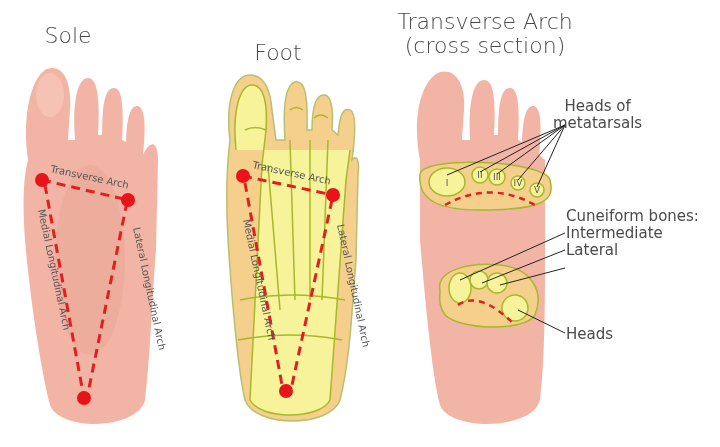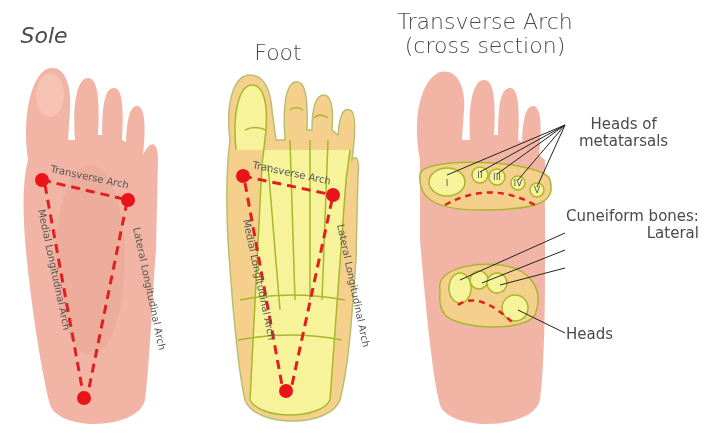--- a/index.html
+++ b/index.html
@@ -5,21 +5,21 @@
   html,body{margin:0;padding:0;background:#fff;}
   body{width:720px;height:447px;position:relative;overflow:hidden;font-family:"DejaVu Sans",sans-serif;}
   .title{position:absolute;color:#4a4a4a;font-size:22px;text-align:center;line-height:24px;font-weight:300;}
   .lbl{position:absolute;color:#4a4a4a;font-size:15px;line-height:17px;}
   svg{position:absolute;left:0;top:0;}
   .svgtxt{font-family:"DejaVu Sans",sans-serif;fill:#555;}
 </style>
 </head>
 <body>
 
-<div class="title" style="left:4px;top:24px;width:80px;font-style:italic;">Sole</div>
+<div class="title" style="left:28px;top:24px;width:80px;">Sole</div>
 <div class="title" style="left:188px;top:10px;width:180px;margin-top:31px;">
   <div>Foot</div>
 </div>
 <div class="title" style="left:395px;top:10px;width:180px;">
   <div>Transverse Arch</div>
   <div>(cross section)</div>
 </div>
 
 <svg width="720" height="447" viewBox="0 0 720 447">
 
@@ -113,21 +113,22 @@
   <g class="svgtxt" font-size="10">
     <text x="50" y="172" transform="rotate(12 50 172)">Transverse Arch</text>
     <text x="38" y="210" transform="rotate(78 38 210)">Medial Longitudinal Arch</text>
     <text x="133" y="228" transform="rotate(-102 133 228) rotate(180 133 228)">Lateral Longitudinal Arch</text>
     <text x="252" y="168" transform="rotate(12 252 168)">Transverse Arch</text>
     <text x="243" y="220" transform="rotate(78 243 220)">Medial Longitudinal Arch</text>
     <text x="337" y="225" transform="rotate(-102 337 225) rotate(180 337 225)">Lateral Longitudinal Arch</text>
   </g>
 </svg>
 
-<div class="lbl" style="left:579px;top:98px;text-align:center;margin-top:18px;">
+<div class="lbl" style="left:553px;top:98px;text-align:center;">
   <div>Heads of</div>
   <div>metatarsals</div>
 </div>
-<div class="lbl" style="left:566px;top:208px;text-align:right;">
+<div class="lbl" style="left:566px;top:208px;">
   <div>Cuneiform bones:</div>
+  <div>Intermediate</div>
   <div>Lateral</div>
 </div>
 <div class="lbl" style="left:566px;top:326px;">Heads</div>
 
 </body></html>

